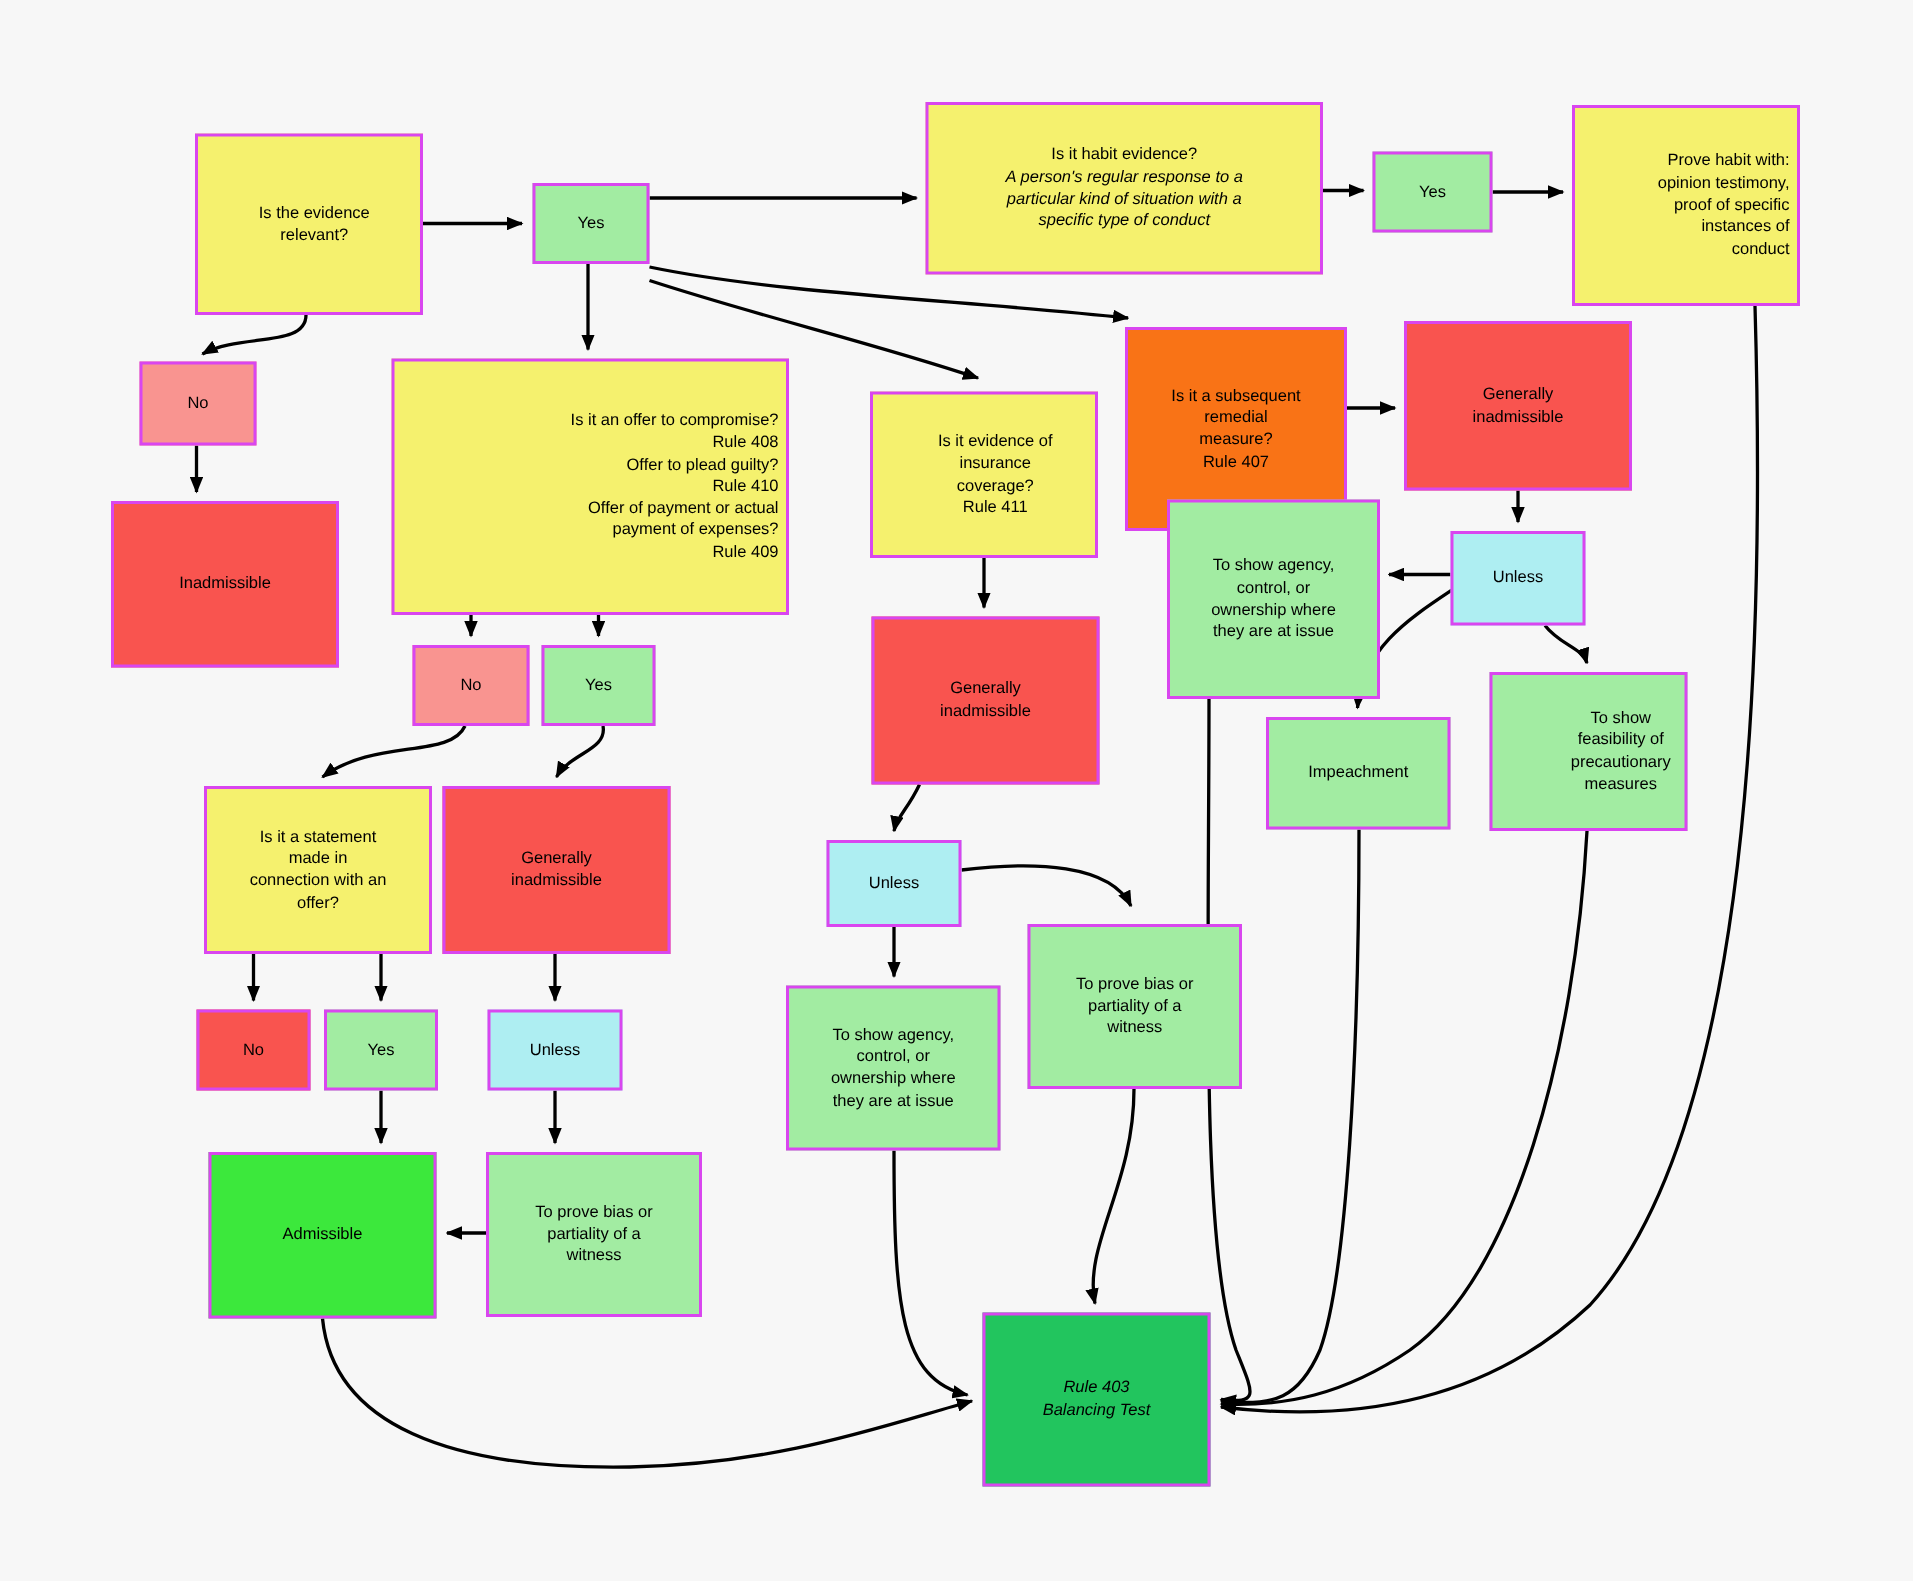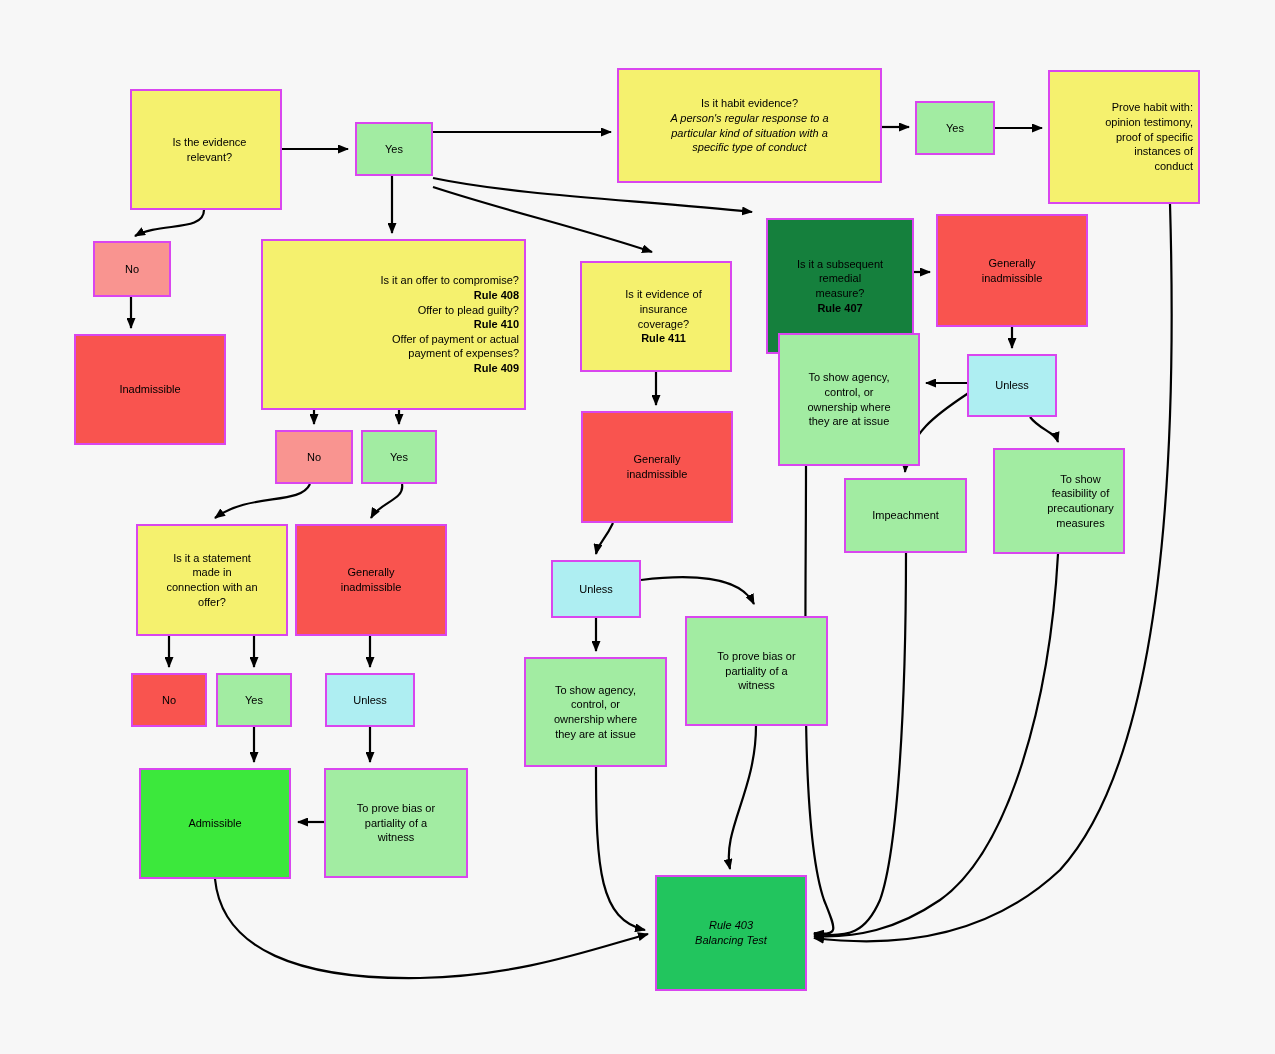--- a/index.html
+++ b/index.html
@@ -31,21 +31,21 @@
     align-items: center;
     justify-content: center;
     text-align: center;
     color: #000;
     font-size: 11px;
     line-height: 1.33;
     padding: 2px 5px;
     z-index: 2;
   }
   .node .txt { width: 100%; }
-  .node .b { font-weight: bold; }
+  .node .b { font-weight: normal; }
   .node .i { font-style: italic; }
 </style>
 </head>
 <body>
 
 <div id="canvas">
 
   <svg id="edges" viewBox="0 0 1275 1054">
     <defs>
       <marker id="arrow" markerWidth="11" markerHeight="9" refX="10" refY="4.5" orient="auto" markerUnits="userSpaceOnUse">
@@ -182,21 +182,21 @@
         </div>
       </div>
       <div class="node" style="left: 580px; top: 261px; width: 152px; height: 111px; background: rgb(245, 241, 110); padding-left: 20px;">
         <div class="txt">
           <div>Is it evidence of</div>
           <div>insurance</div>
           <div>coverage?</div>
           <div class="b">Rule 411</div>
         </div>
       </div>
-      <div class="node" style="left: 750px; top: 218px; width: 148px; height: 136px; background: #15803d; margin-left: 16px;">
+      <div class="node" style="left: 750px; top: 218px; width: 148px; height: 136px; background: #f97316;">
         <div class="txt">
           <div>Is it a subsequent</div>
           <div>remedial</div>
           <div>measure?</div>
           <div class="b">Rule 407</div>
         </div>
       </div>
       <div class="node" style="left: 936px; top: 214px; width: 152px; height: 113px; background: rgb(249, 84, 79);">
         <div class="txt">
           <div>Generally</div>

